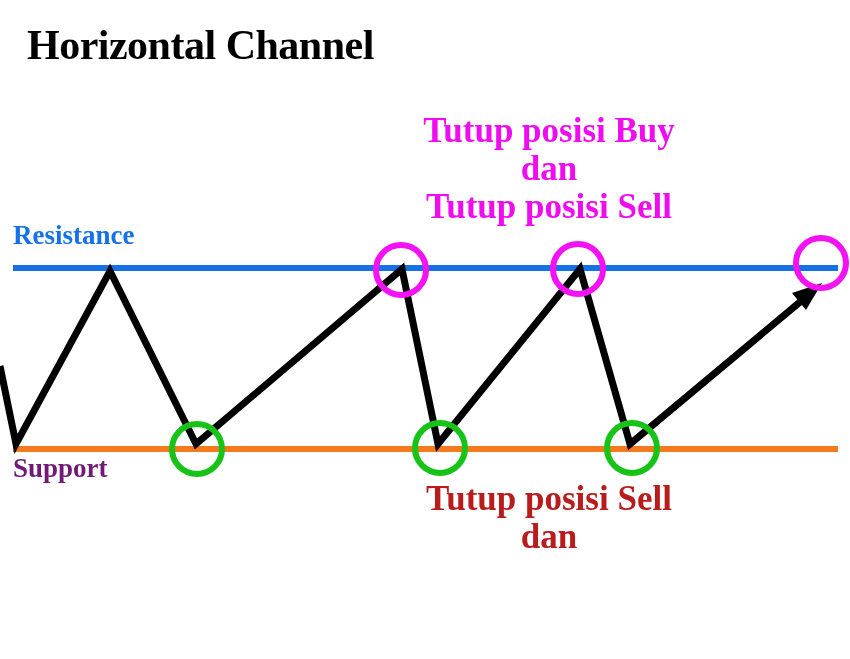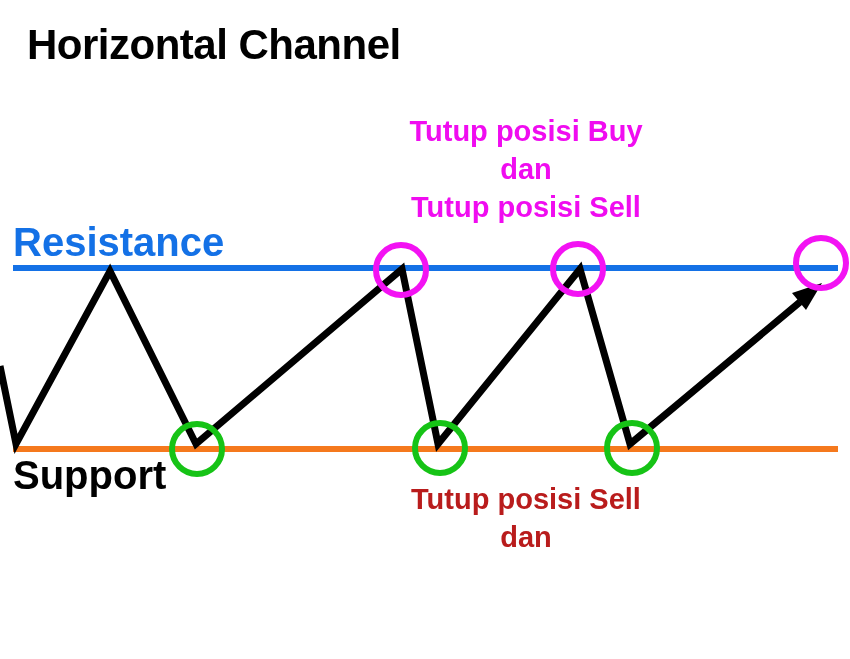--- a/index.html
+++ b/index.html
@@ -6,59 +6,59 @@
     margin: 0;
     padding: 0;
     background: #ffffff;
   }
   .canvas {
     position: relative;
     width: 850px;
     height: 659px;
     background: #ffffff;
     overflow: hidden;
-    font-family: Liberation Sans, sans-serif;
+    font-family: Liberation Serif, serif;
   }
   .plot {
     position: absolute;
     left: 0;
     top: 0;
   }
   .title {
     position: absolute;
     left: 27px;
     top: 21px;
     font-size: 42px;
     font-weight: bold;
     color: #000000;
     letter-spacing: -0.5px;
     white-space: nowrap;
   }
   .level-label {
     position: absolute;
-    font-size: 40px;
+    font-size: 27px;
     font-weight: bold;
     white-space: nowrap;
   }
   .level-label.resistance {
     left: 13px;
     top: 220px;
     color: #1471E6;
   }
   .level-label.support {
     left: 13px;
     top: 453px;
-    color: #000000;
+    color: #701a75;
   }
   .annotation {
     position: absolute;
-    left: 346px;
+    left: 369px;
     width: 360px;
     text-align: center;
-    font-size: 29px;
+    font-size: 35px;
     font-weight: bold;
     line-height: 38px;
     white-space: nowrap;
   }
   .annotation.sell-note {
     top: 112px;
     color: #F00CF0;
   }
   .annotation.buy-note {
     top: 480px;

